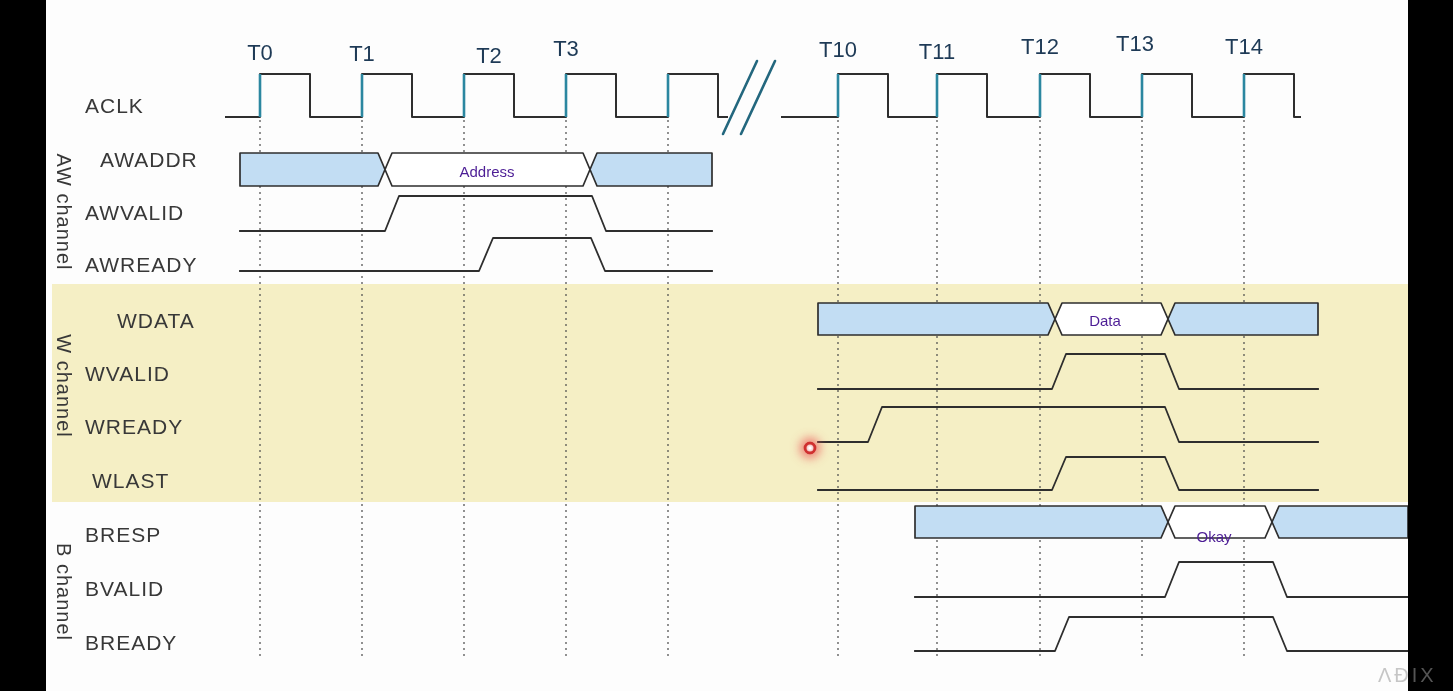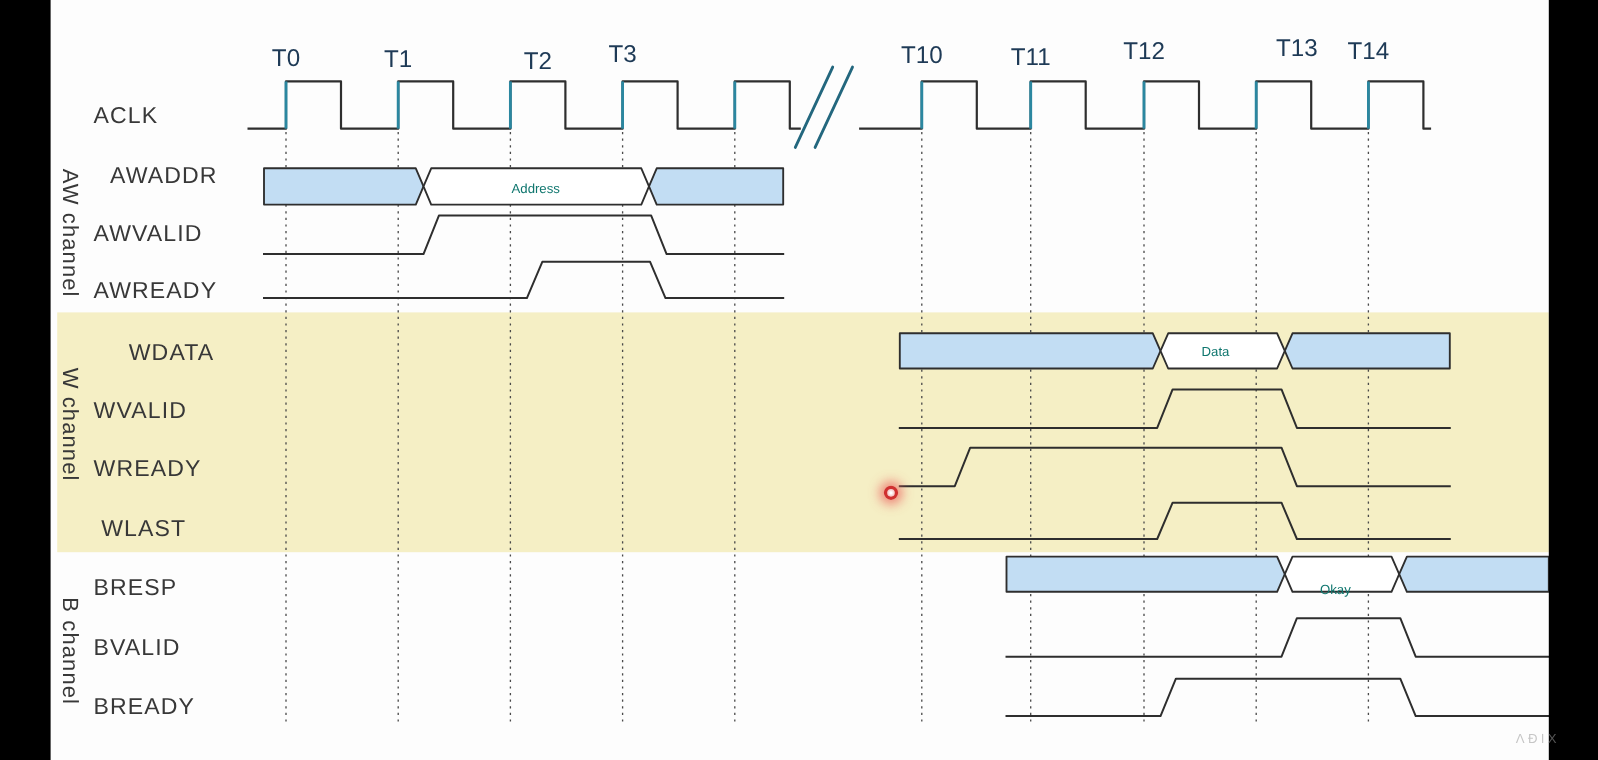--- a/index.html
+++ b/index.html
@@ -24,31 +24,31 @@
     position:absolute; font-size:21px; letter-spacing:1px;
     color:var(--signal-label-color,#383838); z-index:3; white-space:nowrap;
   }
   .clabel {
     position:absolute; transform:translate(-50%,-50%) rotate(90deg);
     font-size:20px; color:var(--signal-label-color,#383838); z-index:6; white-space:nowrap;
     letter-spacing:1px;
   }
   .vlabel {
     position:absolute; transform:translate(-50%,-50%);
-    font-size:12px; color:#0f766e; z-index:3; white-space:nowrap;
+    font-size:15px; color:#4c1d95; z-index:3; white-space:nowrap;
   }
   .cursor {
     position:absolute; width:13px; height:13px; transform:translate(-50%,-50%);
     border-radius:50%; border:3px solid var(--cursor-color,#d03030);
     background:radial-gradient(circle,#fff 15%, #f2b9b9 75%);
     box-shadow:0 0 10px 4px rgba(235,90,90,.7);
     z-index:7;
   }
   .watermark {
-    position:absolute; font-size:12px; color:#9a9a9a; opacity:.55;
+    position:absolute; font-size:20px; color:#9a9a9a; opacity:.55;
     letter-spacing:3px; z-index:8; white-space:nowrap;
   }
   
   .grid { stroke:var(--gridline,#4a4a4a); stroke-width:1.2; stroke-dasharray:2 4; fill:none; }
   .wave { stroke:var(--wave-line,#2e2e2e); stroke-width:1.8; fill:none; stroke-linejoin:round; stroke-linecap:square; }
   .clockline { stroke-width:2; }
   .edge { stroke:var(--clock-edge-tick,#2b87a0); stroke-width:2.6; }
   .brk { stroke:var(--clock-break,#23677e); stroke-width:2.6; stroke-linecap:round; }
   .bus-unknown { fill:var(--bus-unknown-fill,#c2ddf3); stroke:var(--wave-line,#2e2e2e); stroke-width:1.7; stroke-linejoin:round; }
   .bus-value { fill:var(--bus-value-fill,#ffffff); stroke:var(--wave-line,#2e2e2e); stroke-width:1.7; stroke-linejoin:round; }
@@ -103,21 +103,21 @@
       <polyline points="915,651 1055,651 1069,617 1273,617 1287,651 1408,651" class="wave"></polyline>
     </svg>
 
   <div class="tlabel" style="left: 260px; top: 40px;">T0</div>
   <div class="tlabel" style="left: 362px; top: 41px;">T1</div>
   <div class="tlabel" style="left: 464px; top: 43px; margin-left: 25px;">T2</div>
   <div class="tlabel" style="left: 566px; top: 36px;">T3</div>
   <div class="tlabel" style="left: 838px; top: 37px;">T10</div>
   <div class="tlabel" style="left: 937px; top: 39px;">T11</div>
   <div class="tlabel" style="left: 1040px; top: 34px;">T12</div>
-  <div class="tlabel" style="left: 1135px; top: 31px; margin-left: 44px;">T13</div>
+  <div class="tlabel" style="left: 1135px; top: 31px;">T13</div>
   <div class="tlabel" style="left: 1244px; top: 34px;">T14</div>
 
   <div class="slabel" style="left: 85px; top: 94px;">ACLK</div>
   <div class="slabel" style="left: 100px; top: 148px;">AWADDR</div>
   <div class="slabel" style="left: 85px; top: 201px;">AWVALID</div>
   <div class="slabel" style="left: 85px; top: 253px;">AWREADY</div>
   <div class="slabel" style="left: 85px; top: 309px; margin-left: 32px;">WDATA</div>
   <div class="slabel" style="left: 85px; top: 362px; text-align: right;">WVALID</div>
   <div class="slabel" style="left: 85px; top: 415px;">WREADY</div>
   <div class="slabel" style="left: 92px; top: 469px;">WLAST</div>

